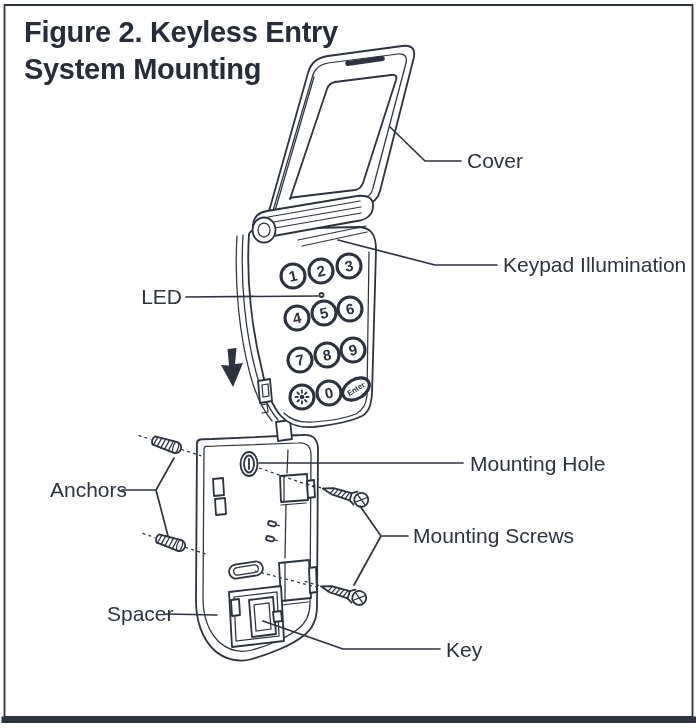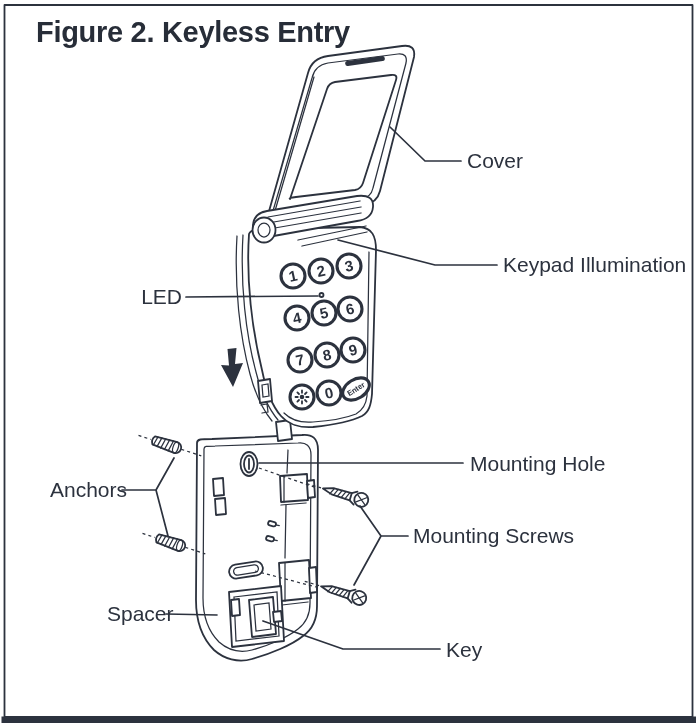--- a/index.html
+++ b/index.html
@@ -2,21 +2,21 @@
 <html><head>
 <meta charset="utf-8">
 <style>
   html,body{margin:0;padding:0;}
   body{
     width:700px;height:728px;position:relative;background:#ffffff;
     font-family:"Liberation Sans",sans-serif;overflow:hidden;
   }
   #stage{position:absolute;left:0;top:0;width:700px;height:728px;}
   .title{
-    position:absolute;left:36px;top:14px;width:360px;
+    position:absolute;left:24px;top:14px;width:360px;
     font-size:29px;line-height:37px;font-weight:bold;color:#272d38;
     letter-spacing:-0.3px;
   }
   svg{position:absolute;left:0;top:0;}
   .s   {stroke:#2c323e;fill:none;stroke-width:1.8;stroke-linejoin:round;stroke-linecap:round;}
   .sw  {stroke:#2c323e;fill:#ffffff;stroke-width:1.8;stroke-linejoin:round;stroke-linecap:round;}
   .thin{stroke:#2c323e;fill:none;stroke-width:1.25;stroke-linecap:round;}
   .dash{stroke:#2c323e;fill:none;stroke-width:1.25;stroke-dasharray:3 3.2;}
   .lead{stroke:#2c323e;fill:none;stroke-width:1.7;stroke-linejoin:round;stroke-linecap:round;}
   .btn {stroke:#2c323e;fill:#ffffff;stroke-width:3.1;}
@@ -232,14 +232,15 @@
       <text class="lbl" x="50" y="497">Anchors</text>
       <text class="lbl" x="470" y="471">Mounting Hole</text>
       <text class="lbl" x="413" y="543">Mounting Screws</text>
       <text class="lbl" x="107" y="621">Spacer</text>
       <text class="lbl" x="446" y="657">Key</text>
     </g>
   </svg>
 
   <div class="title">
     <div>Figure 2. Keyless Entry</div>
+    <div>System Mounting</div>
   </div>
 </div>
 
 </body></html>

